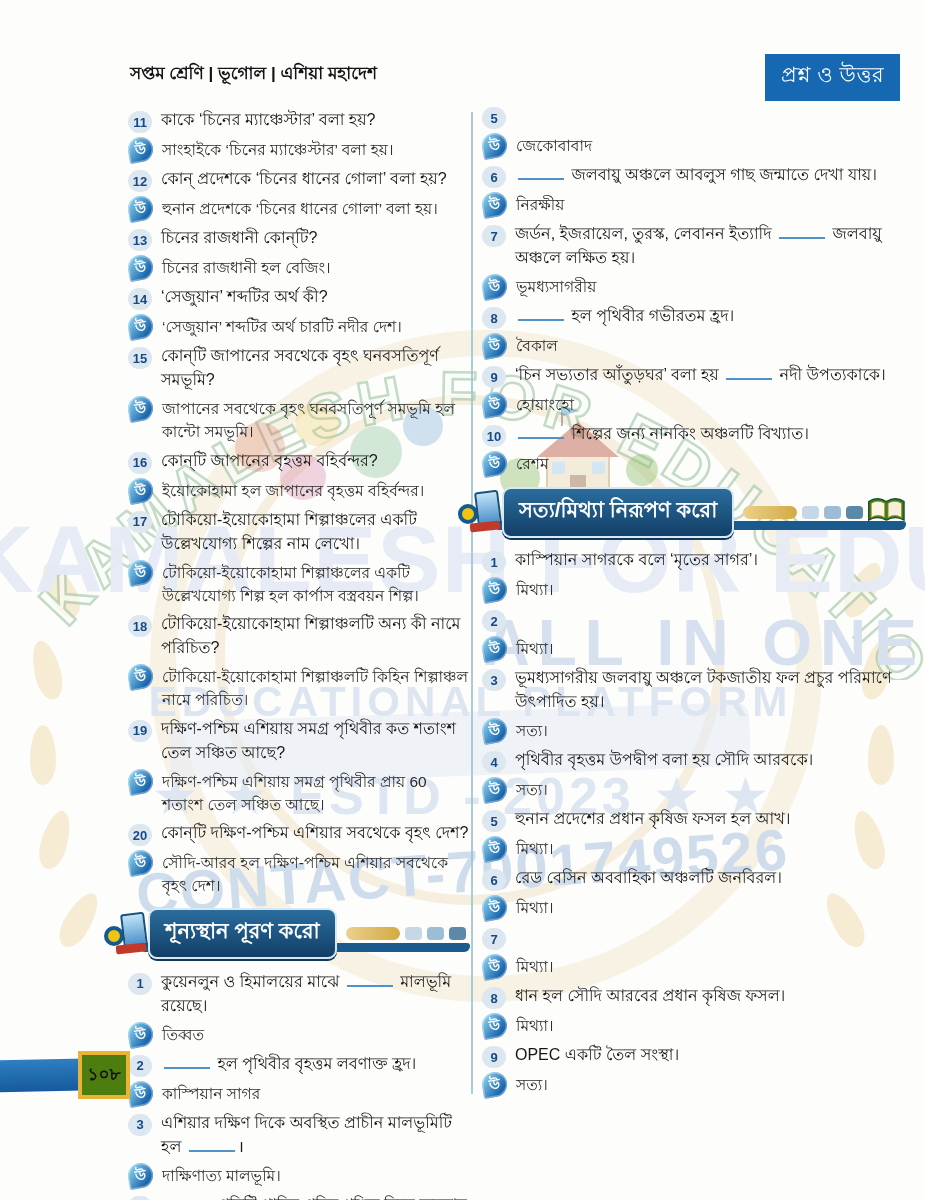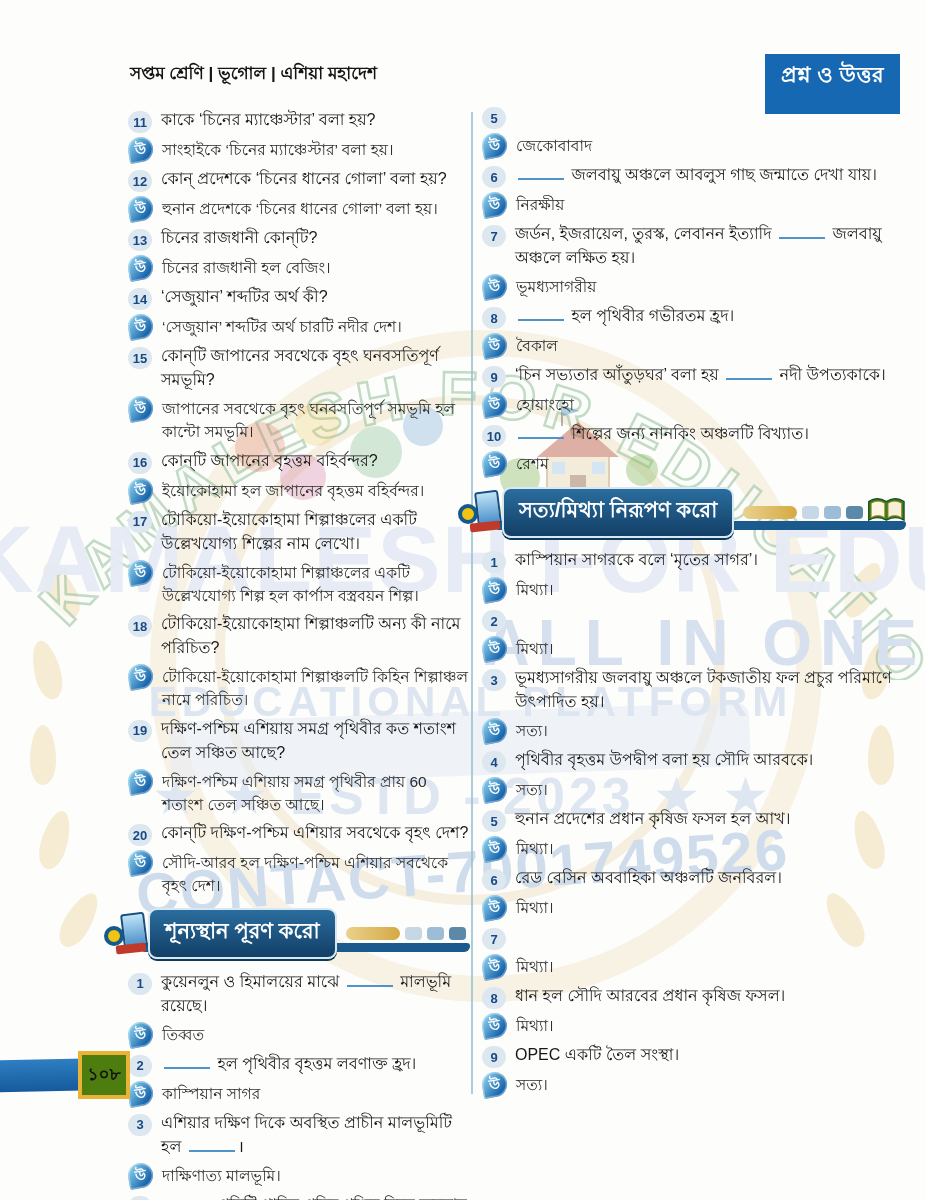--- a/index.html
+++ b/index.html
@@ -19,21 +19,21 @@
   .wm-ribbon{position:absolute;left:170px;top:712px;width:580px;height:64px;background:#e4ebf4;border-radius:14px;transform:rotate(-2deg);opacity:.55;}
   .wm-house{position:absolute;left:492px;top:400px;opacity:.42;}
   .wm-blobs{position:absolute;left:225px;top:392px;width:230px;height:120px;opacity:.25;}
   .blob{position:absolute;border-radius:50%;}
   svg.arc{position:absolute;left:0;top:120px;opacity:.6;}
 
   
   .content{position:absolute;inset:0;z-index:2;}
   .page-header{position:absolute;top:54px;left:130px;width:770px;display:flex;justify-content:space-between;align-items:flex-start;}
   .page-title{font-size:17px;font-weight:bold;color:#141414;padding-top:6px;}
-  .qa-badge{background:#1668b3;color:#ffffff;font-size:21px;font-weight:bold;padding:5px 16px 20px;letter-spacing:.5px;}
+  .qa-badge{background:#1668b3;color:#ffffff;font-size:21px;font-weight:normal;padding:5px 16px 7px;letter-spacing:.5px;}
 
   .divider{position:absolute;left:471px;top:112px;width:2px;height:982px;background:#9cc3d4;opacity:.85;}
 
   .col{position:absolute;top:108px;}
   .col-left{left:128px;width:342px;}
   .col-right{left:482px;width:424px;top:104px;}
 
   .q-row{display:flex;gap:9px;margin:0 0 3px 0;}
   .q-no{flex:0 0 auto;min-width:24px;height:22px;padding:0 3px;border-radius:12px;background:#dde7f0;color:#174a85;font-weight:bold;font-size:13px;display:flex;align-items:center;justify-content:center;margin-top:3px;box-sizing:border-box;}
   .q-text{font-weight:normal;color:#161616;font-size:16px;line-height:1.5;}

